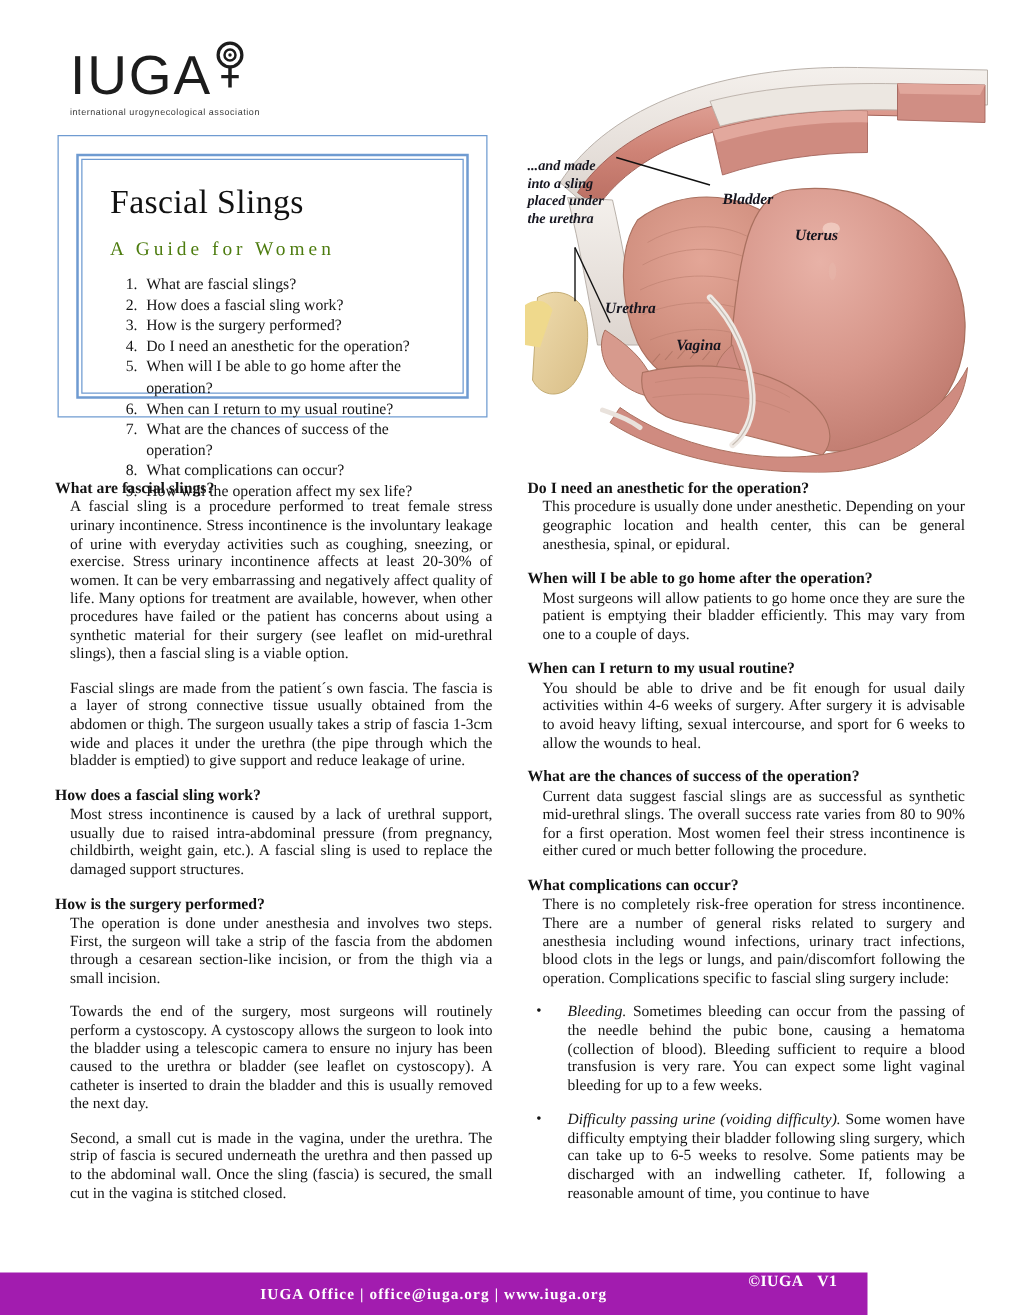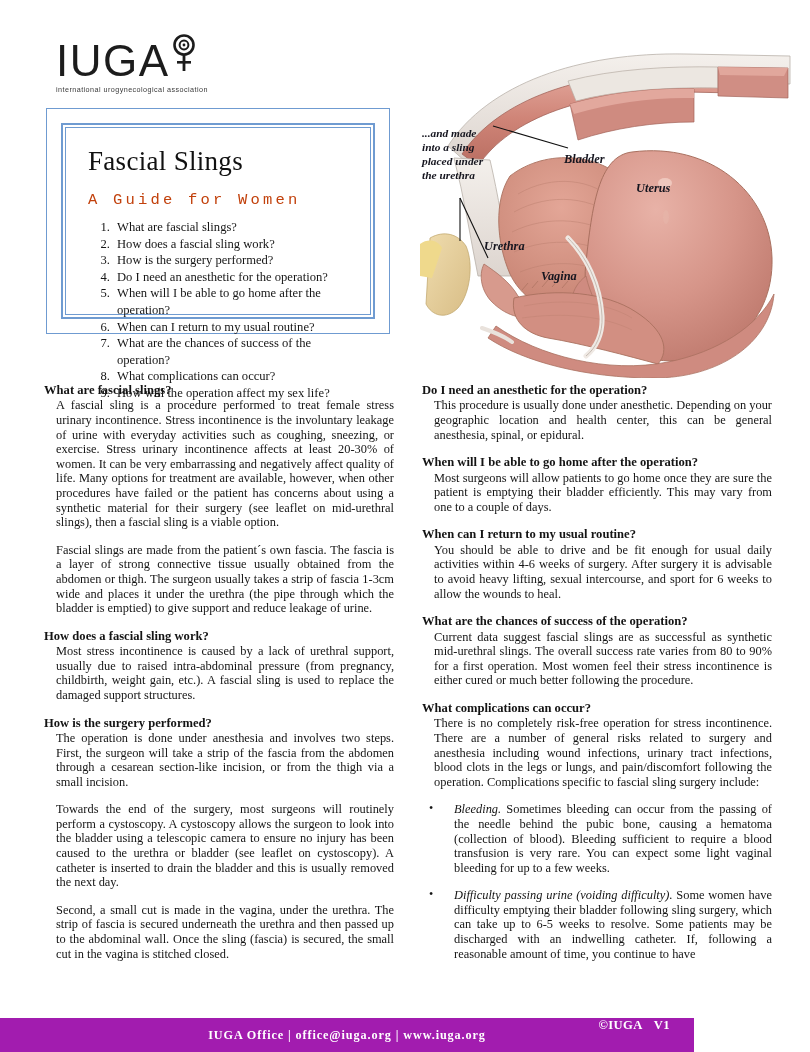--- a/index.html
+++ b/index.html
@@ -85,24 +85,24 @@
   }
   .doc-title {
     font-family: "Liberation Serif", serif;
     font-size: 27px;
     font-weight: 400;
     letter-spacing: 0.3px;
     color: #111;
     margin: 2px 0 14px 0;
   }
   .doc-subtitle {
-    font-family: Liberation Mono, monospace;
+    font-family: Liberation Serif, serif;
     font-size: 15.5px;
     letter-spacing: 3.2px;
-    color: #c2410c;
+    color: #4d7c0f;
     margin: 0 0 10px 0;
   }
   .toc {
     margin: 0;
     padding: 0;
     list-style: none;
   }
   .toc li {
     font-size: 12.6px;
     line-height: 16.6px;
@@ -384,21 +384,21 @@
         <path d="M75 100 L150 122"></path>
         <path d="M42 172 L70 232"></path>
         <path d="M42 172 L42 215"></path>
       </g>
     </svg>
 
     <div class="anno" style="left:4px; top:100px;">...and made
 into a sling
 placed under
 the urethra</div>
-    <div class="anno-label" style="left:146px; top:126px;">Bladder</div>
+    <div class="anno-label" style="left:160px; top:126px;">Bladder</div>
     <div class="anno-label" style="left:218px; top:155px;">Uterus</div>
     <div class="anno-label" style="left:66px; top:213px;">Urethra</div>
     <div class="anno-label" style="left:123px; top:243px;">Vagina</div>
   </div>
 
   <div class="col left">
     <h3>What are fascial slings?</h3>
     <p class="after-head">A fascial sling is a procedure performed to treat female stress urinary incontinence. Stress incontinence is the involuntary leakage of urine with everyday activities such as coughing, sneezing, or exercise. Stress urinary incontinence affects at least 20-30% of women. It can be very embarrassing and negatively affect quality of life. Many options for treatment are available, however, when other procedures have failed or the patient has concerns about using a synthetic material for their surgery (see leaflet on mid-urethral slings), then a fascial sling is a viable option.</p>
     <p>Fascial slings are made from the patient´s own fascia. The fascia is a layer of strong connective tissue usually obtained from the abdomen or thigh. The surgeon usually takes a strip of fascia 1-3cm wide and places it under the urethra (the pipe through which the bladder is emptied) to give support and reduce leakage of urine.</p>
 

